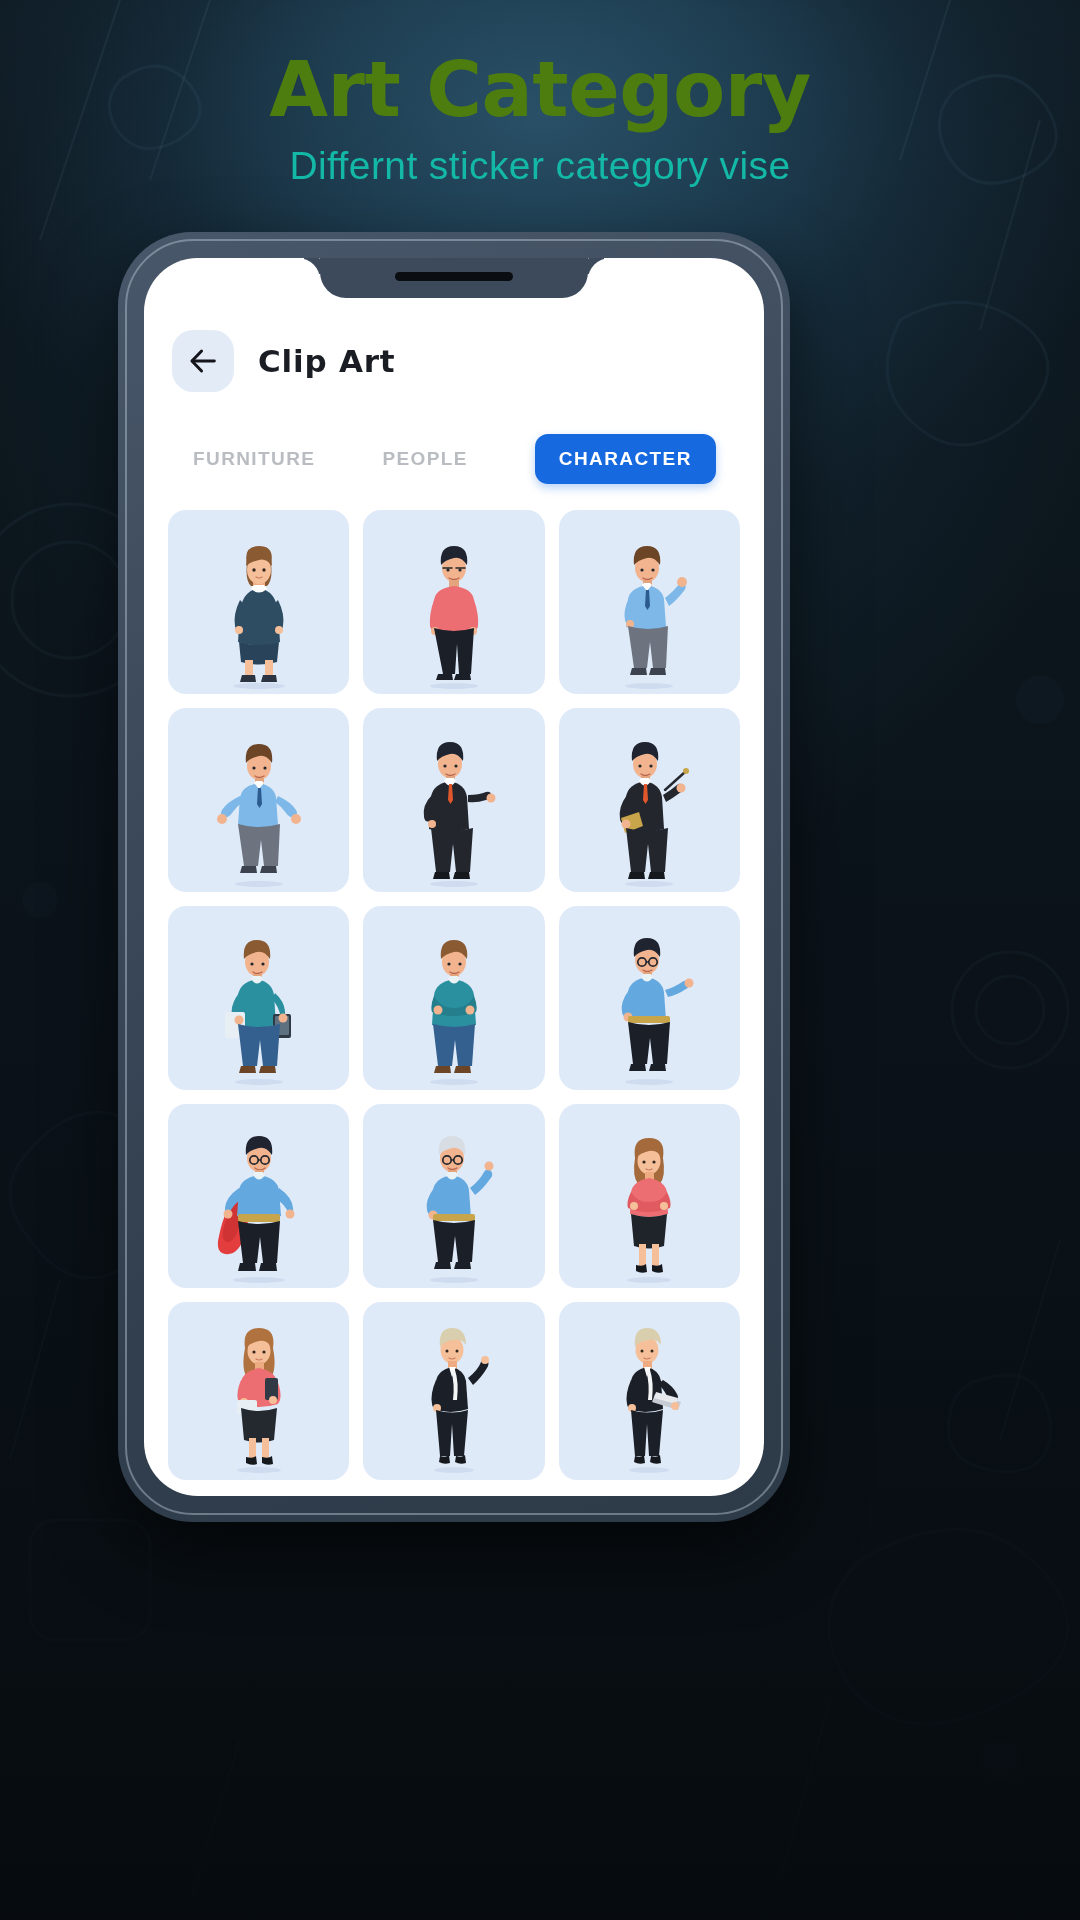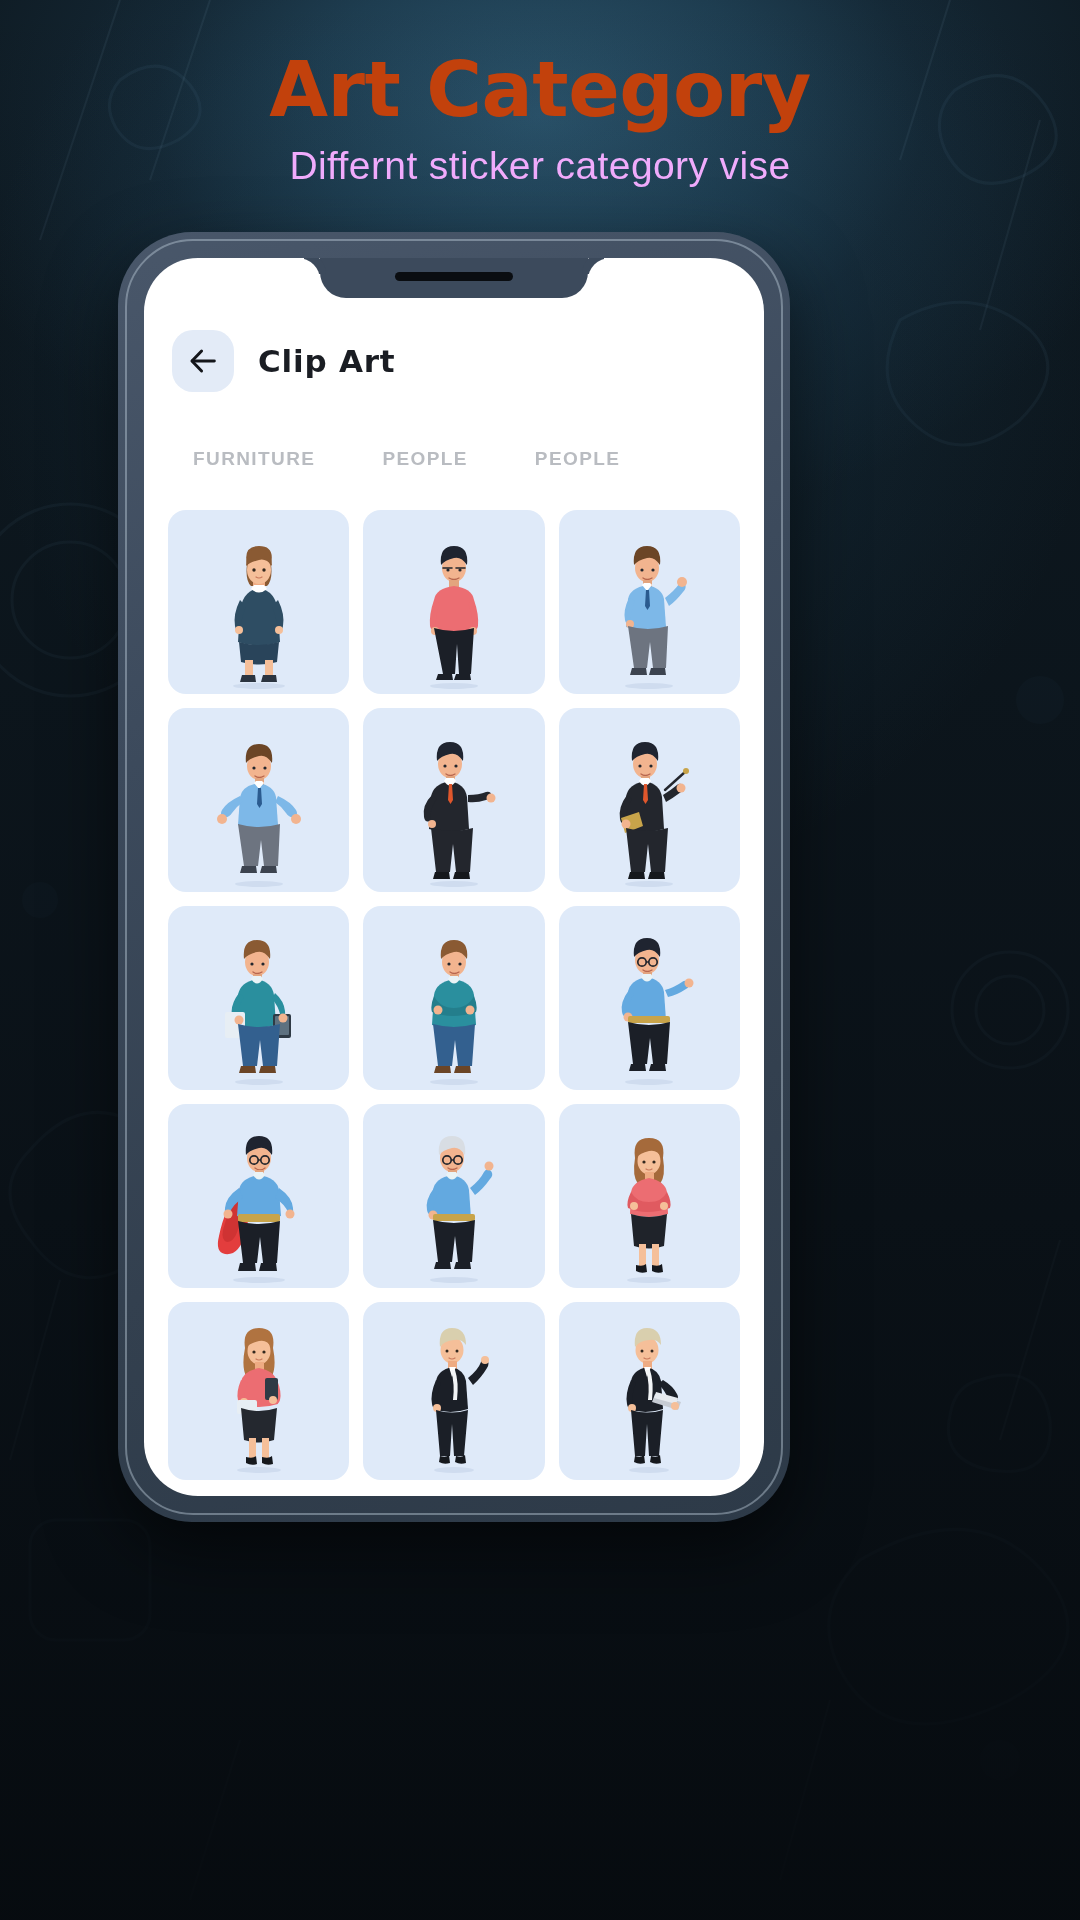--- a/index.html
+++ b/index.html
@@ -26,29 +26,29 @@
   }
   .bg-deco { position:absolute; inset:0; opacity:.30; }
   .bg-streaks { position:absolute; inset:0; opacity:.22; }
 
   
   .headline { position:absolute; top:52px; left:0; width:1080px; text-align:center; z-index:5; }
   .headline h1 {
     font-size:76px;
     line-height:1.0;
     font-weight:700;
-    color:#c2410c;
+    color:#4d7c0f;
     letter-spacing:-0.5px;
     font-family:"DejaVu Sans", sans-serif;
   }
   .headline h2 {
     margin-top:16px;
     font-size:39px;
     font-weight:400;
-    color:#f0abfc;
+    color:#14b8a6;
     letter-spacing:0.4px;
     font-family:"Liberation Sans", sans-serif;
   }
 
   
   .phone {
     position:absolute;
     left:118px; top:232px;
     width:672px; height:1290px;
     background: linear-gradient(160deg,#49576a 0%, #3c4a5c 35%, #33404f 70%, #2d3a48 100%);
@@ -217,20 +217,21 @@
             <line x1="20" y1="12" x2="4.5" y2="12"></line>
             <polyline points="11,5 4.2,12 11,19"></polyline>
           </svg>
         </div>
         <div class="screen-title">Clip Art</div>
       </div>
 
       <div class="tabs">
         <div class="tab spacer-r">FURNITURE</div>
         <div class="tab spacer-r">PEOPLE</div>
+        <div class="tab active spacer-r">CHARACTER</div>
         <div class="tab">PEOPLE</div>
       </div>
 
       <div class="grid">
 
         <div class="card">
           <svg viewBox="0 0 120 160" width="120" height="160">
             <ellipse cx="60" cy="152" rx="26" ry="3" fill="#cfdcef"></ellipse>
             <path d="M48 30 q-4 -18 12 -18 q16 0 12 18 q2 16 -4 22 h-16 q-6 -6 -4 -22z" fill="#8a5a33"></path>
             <rect x="54" y="46" width="12" height="12" fill="#efab83"></rect>

